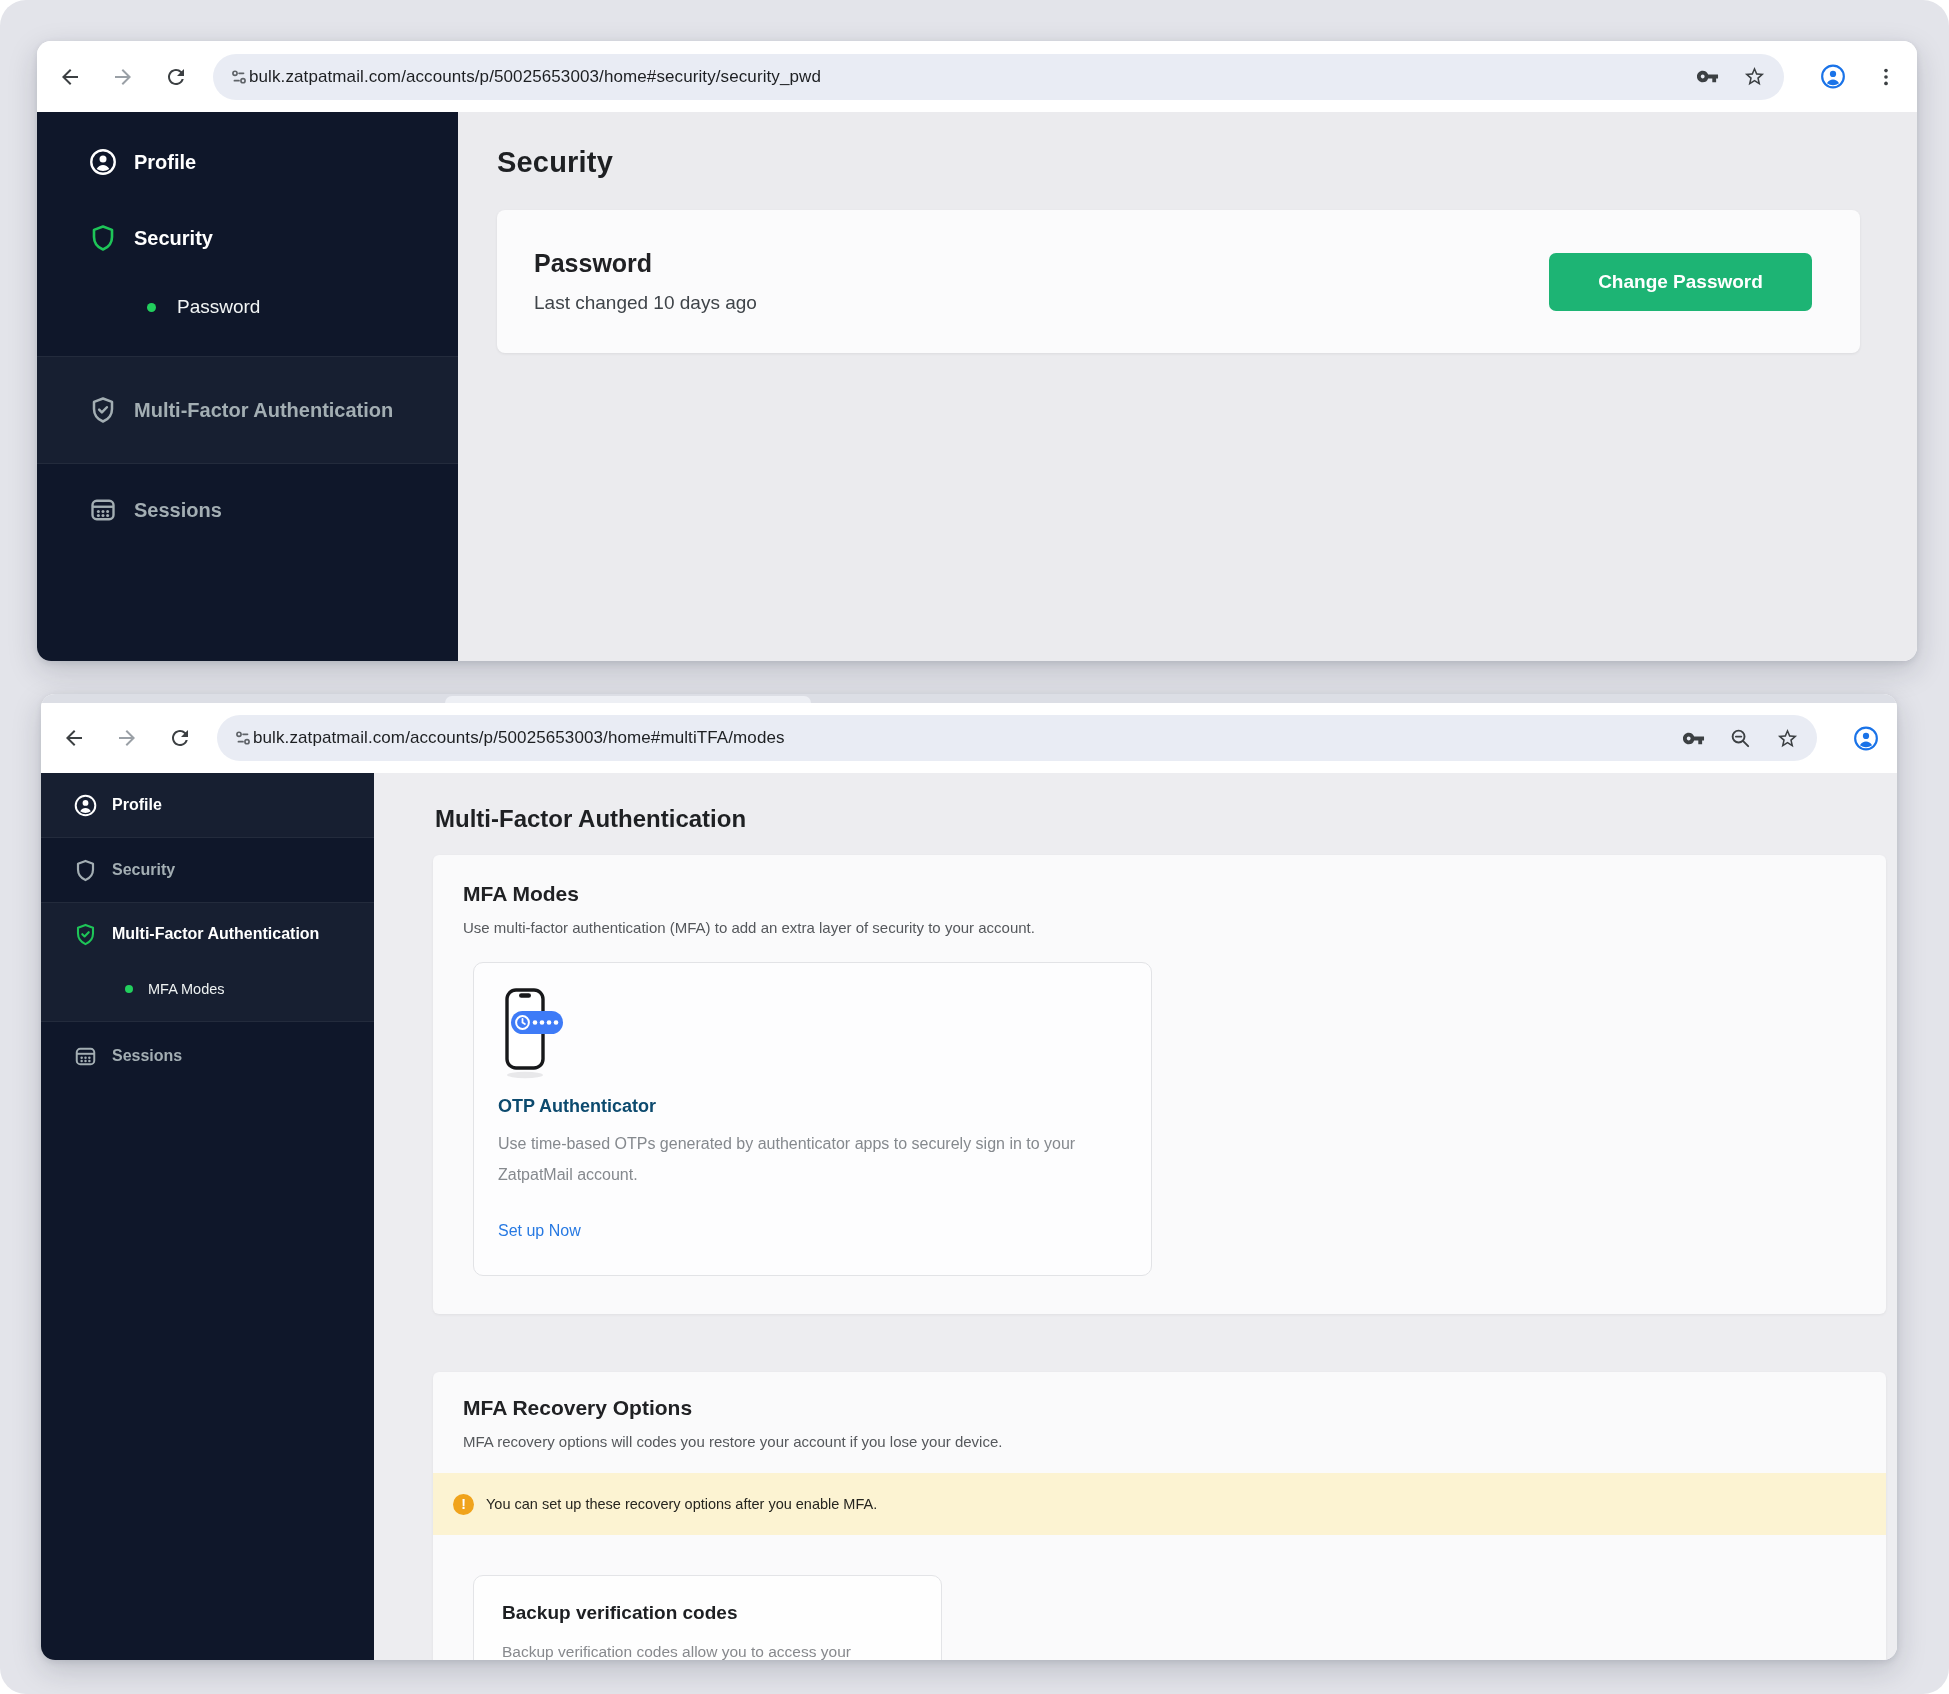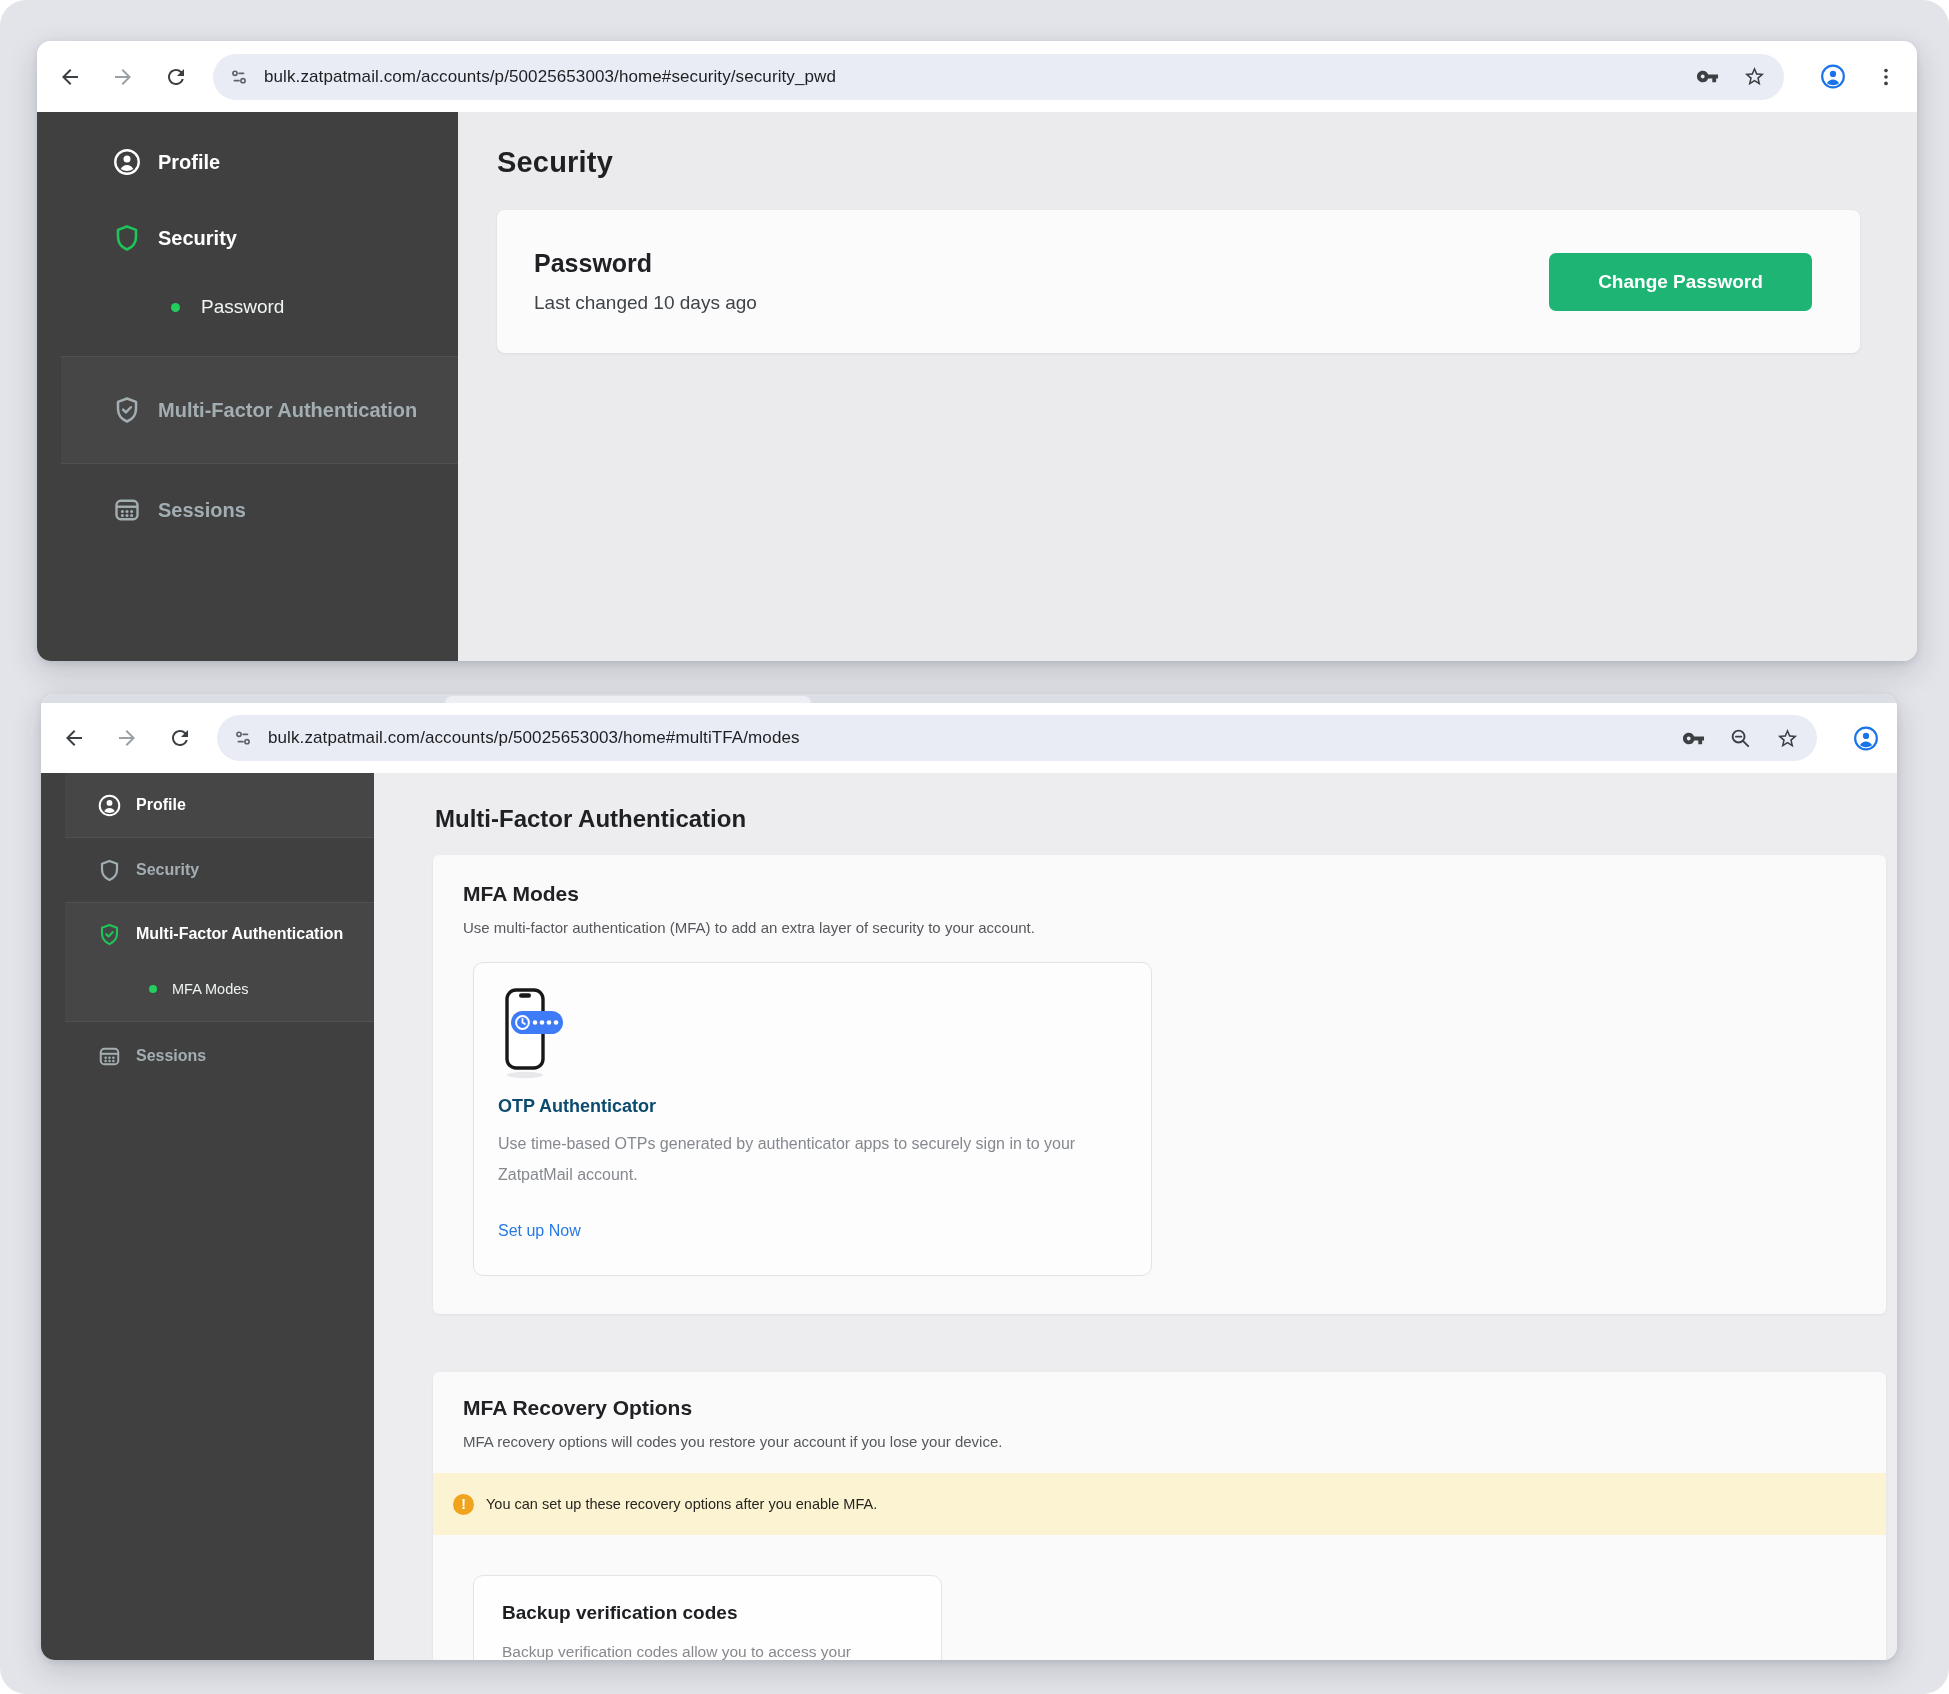--- a/index.html
+++ b/index.html
@@ -18,33 +18,33 @@
 
   .toolbar { height:71px; background:#ffffff; display:flex; align-items:center; padding:0 18px 0 20px; }
   .win-bottom .toolbar { height:70px; }
   .tb-icon { width:26px; height:26px; flex:0 0 auto; display:flex; align-items:center; justify-content:center; }
   .tb-icon + .tb-icon { margin-left:27px; }
   .tb-icon svg { width:24px; height:24px; }
   .c-dark { color:#3c4043; } .c-gray { color:#9aa0a6; } .c-blue { color:#1a73e8; }
   .url-pill { flex:1; height:46px; margin:0 16px 0 24px; background:#e9ecf4; border-radius:23px;
               display:flex; align-items:center; padding:0 18px 0 16px; min-width:0; }
   .url-pill svg { width:20px; height:20px; color:#5f6368; flex:0 0 auto; }
-  .url-text { margin-left:15px; font-size:17px; color:#1d1f22; letter-spacing:.1px; white-space:nowrap; overflow:hidden; }
+  .url-text { font-size:17px; color:#1d1f22; letter-spacing:.1px; white-space:nowrap; overflow:hidden; }
   .pill-right { margin-left:auto; display:flex; align-items:center; gap:24px; }
   .pill-right svg { width:23px; height:23px; color:#3c4043; }
   .avatar-btn { margin-left:20px; } .avatar-btn svg { width:29px; height:29px; }
   .dots-btn { margin-left:18px; } .dots-btn svg { width:22px; height:22px; color:#3c4043; }
 
   
   .win-body { display:flex; width:100%; }
   .win-top .win-body { height:549px; }
   .win-bottom .win-body { height:887px; }
 
   
-  .sidebar { background:#404040; height:100%; flex:0 0 auto; color:#a9b4b8;padding-left:24px; }
+  .sidebar { background:#0f172a; height:100%; flex:0 0 auto; color:#a9b4b8; }
   .win-top .sidebar { width:421px; }
   .win-bottom .sidebar { width:333px; }
   .s-section { }
   .lift { background:rgba(255,255,255,.035); border-top:1px solid rgba(255,255,255,.055); border-bottom:1px solid rgba(255,255,255,.055); }
   .s-row { display:flex; align-items:center; cursor:pointer; }
   .win-top .s-row { padding-left:51px; gap:16px; font-size:20px; height:76px; }
   .win-bottom .s-row { padding-left:32px; gap:14px; font-size:16px; height:62px; }
   .s-row svg { flex:0 0 auto; }
   .win-top .s-row svg { width:30px; height:30px; }
   .win-bottom .s-row svg { width:25px; height:25px; }

